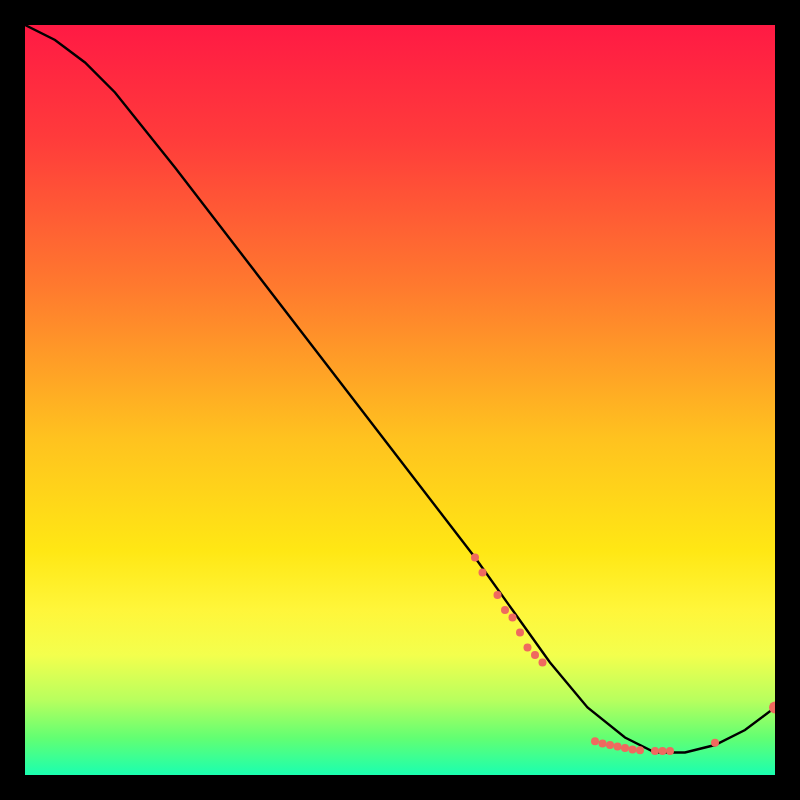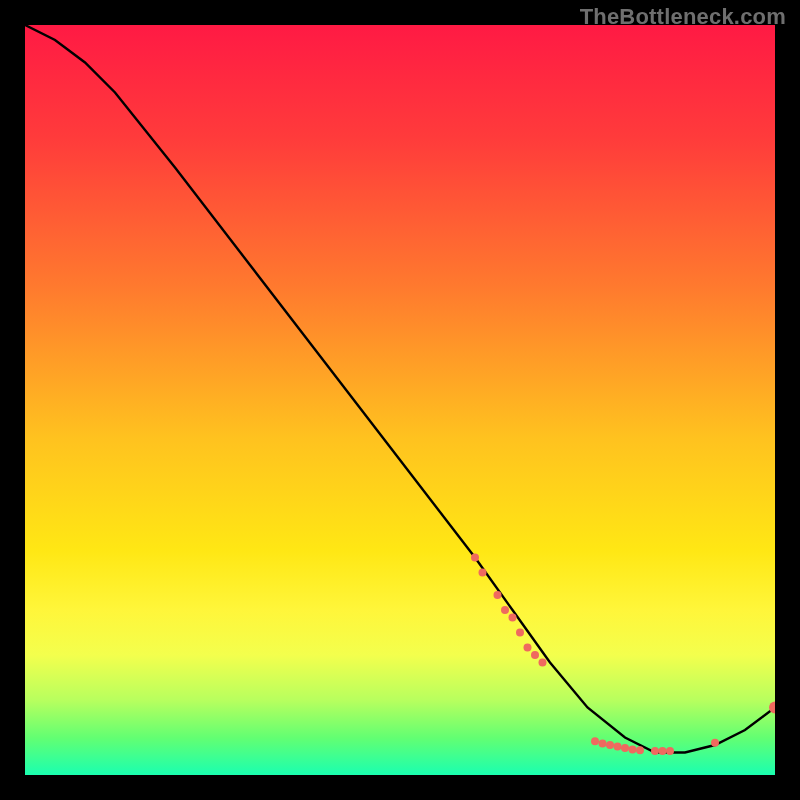--- a/index.html
+++ b/index.html
@@ -37,21 +37,20 @@
   .plot-area svg {
     display: block;
     width: 750px;
     height: 750px;
   }
 </style>
 </head>
 <body>
 
 <div class="frame">
-  <div class="watermark">TheBottleneck.com</div>
 
   <div class="plot-area">
     <svg viewBox="0 0 750 750">
       <defs>
         <linearGradient id="bg-grad" x1="0" y1="0" x2="0" y2="1">
             <stop offset="0%" stop-color="#ff1a44"></stop>
             <stop offset="15%" stop-color="#ff3b3b"></stop>
             <stop offset="35%" stop-color="#ff7a2e"></stop>
             <stop offset="55.00000000000001%" stop-color="#ffc21f"></stop>
             <stop offset="70%" stop-color="#ffe714"></stop>

